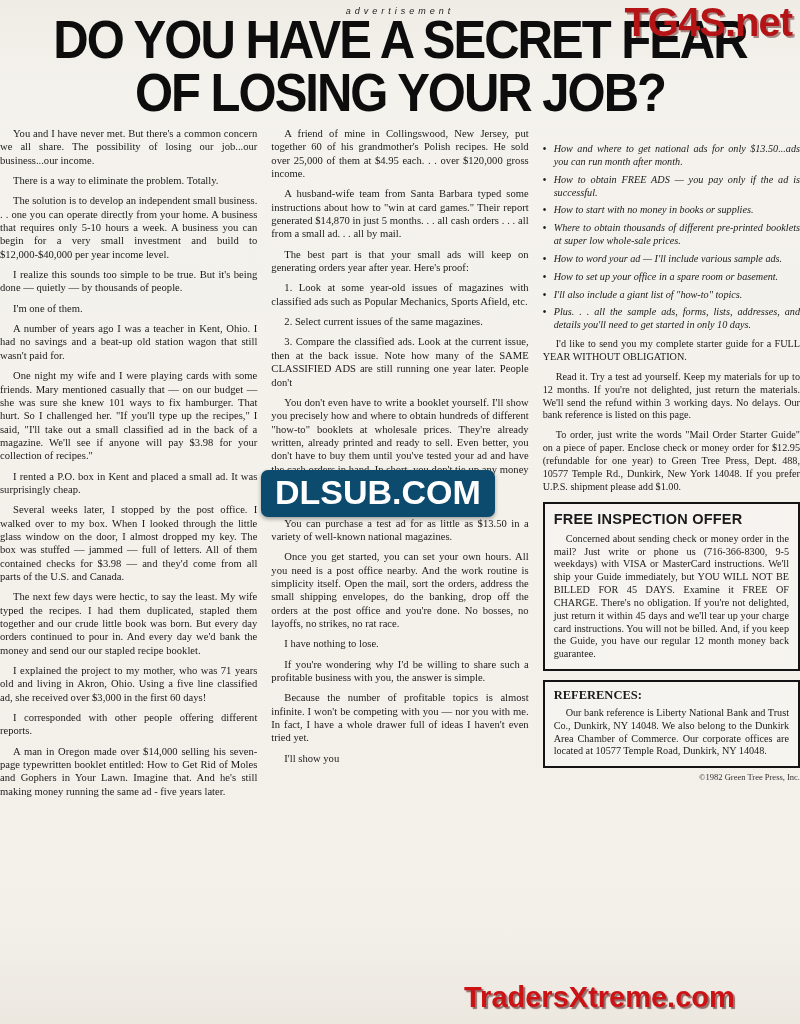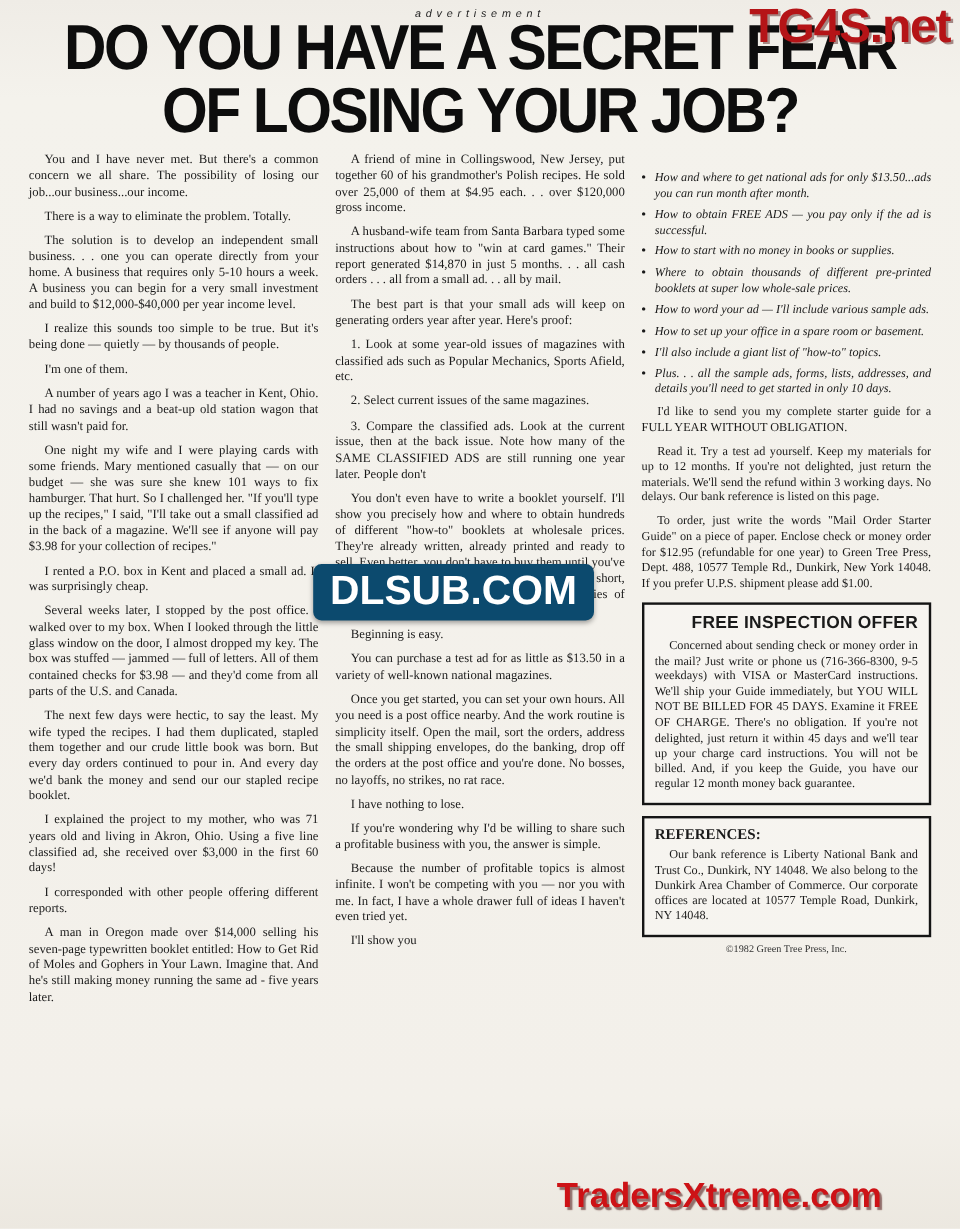--- a/index.html
+++ b/index.html
@@ -27,21 +27,21 @@
     letter-spacing:-2px;
     text-align:center;
     line-height:0.99;
     margin:2px 0 12px 0;
     color:#0d0d0d;
     transform:scaleY(1.08);
   }
   .columns{
     display:flex;
     gap:14px;
-    padding:0 24px;
+    padding:0 0;
     height:886px;
     overflow:hidden;
   }
   .col{
     flex:1;
     text-align:justify;
     font-size:10.6px;
     line-height:1.26;
   }
   .col p{
@@ -72,32 +72,32 @@
     border:2px solid #141414;
     padding:6px 9px 8px 9px;
     margin-top:9px;
     background:rgba(255,255,255,0.25);
   }
   .box p{margin:0;text-indent:12px;}
   .box-title-center{
     font-family:"Liberation Sans", sans-serif;
     font-weight:bold;
     font-size:14.5px;
-    text-align:right;
+    text-align:left;
     margin:0 0 4px 0;
     letter-spacing:0.2px;
   }
   .box-title-left{
     font-weight:bold;
     font-size:12.5px;
     margin:0 0 3px 0;
   }
   .copyright{
     font-size:8.5px;
-    text-align:center;
+    text-align:right;
     margin-top:4px;
     color:#333;
   }
   .wm{
     position:absolute;
     font-family:"Liberation Sans", sans-serif;
     font-weight:bold;
     pointer-events:none;
   }
   .wm-tg4s{

